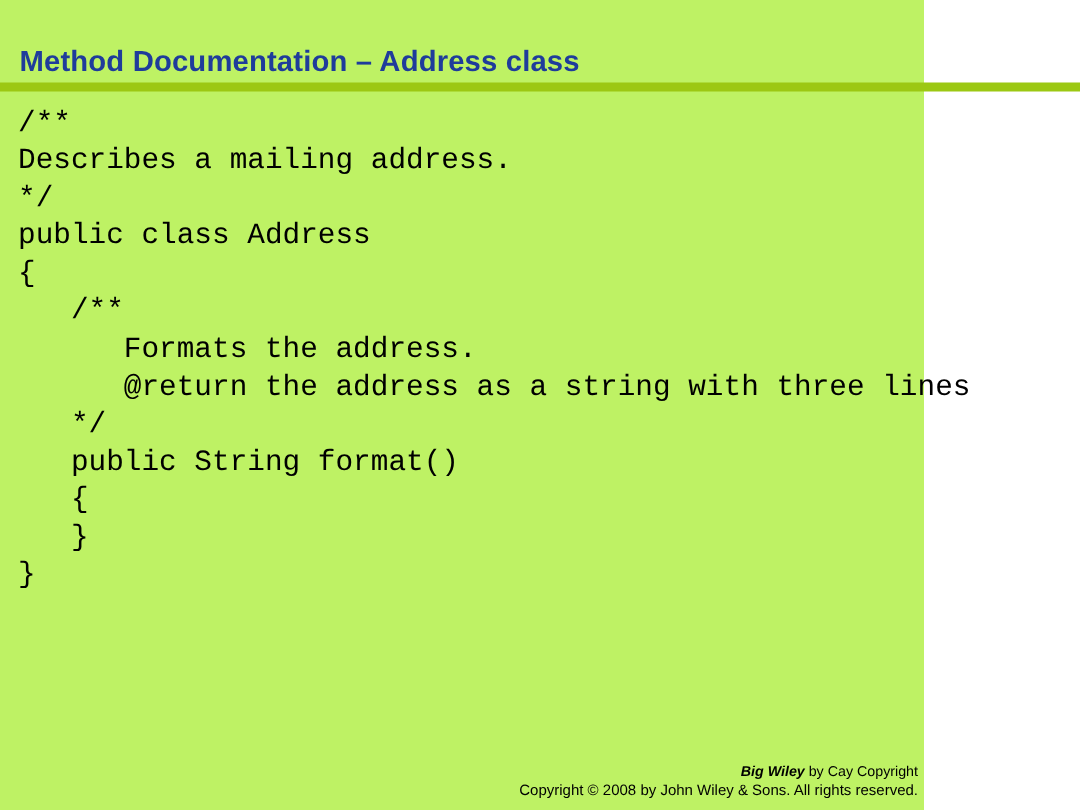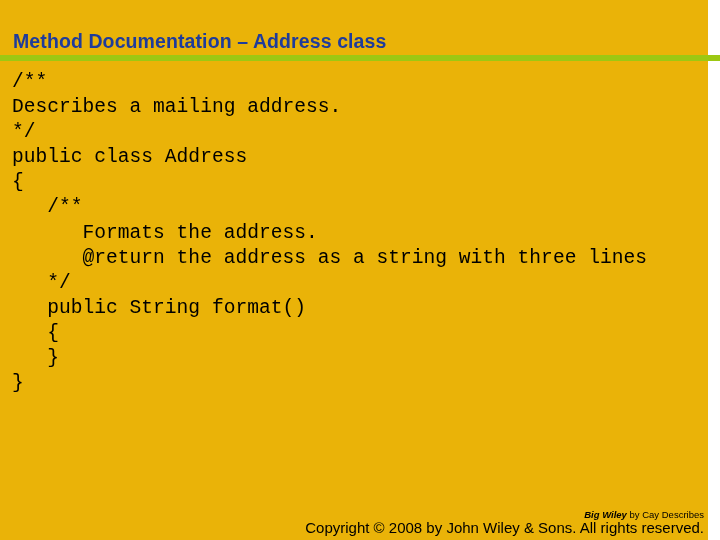--- a/index.html
+++ b/index.html
@@ -9,23 +9,23 @@
   body {
     width: 720px;
     height: 540px;
     background: #ffffff;
     font-family: "Liberation Sans", sans-serif;
     overflow: hidden;
     position: relative;
   }
   .slide {
     position: relative;
-    width: 708px;
+    width: 616px;
     height: 540px;
-    background: #eab308;
+    background: #bef264;
   }
 
   
   .title-block {
     position: absolute;
     left: 0;
     top: 0;
     width: 720px;
     height: 58px;
   }
@@ -83,35 +83,35 @@
   .footer-credit {
     font-size: 9.5px;
     line-height: 13px;
     white-space: nowrap;
   }
   .footer-credit .book-title {
     font-style: italic;
     font-weight: bold;
   }
   .footer-copyright {
-    font-size: 15px;
+    font-size: 10px;
     line-height: 13px;
     white-space: nowrap;
   }
 </style>
 </head>
 <body>
 
 <div class="slide">
 
   <div class="title-block">
     <h1 class="slide-title">Method Documentation – Address class</h1>
     <div class="title-rule"></div>
   </div>
 
   <pre class="code-block"><span class="code-line">/**</span><span class="code-line">Describes a mailing address.</span><span class="code-line">*/</span><span class="code-line">public class Address</span><span class="code-line">{</span><span class="code-line">   /**</span><span class="code-line">      Formats the address.</span><span class="code-line">      @return the address as a string with three lines</span><span class="code-line">   */</span><span class="code-line">   public String format()</span><span class="code-line">   {</span><span class="code-line">   }</span><span class="code-line">}</span></pre>
 
   <div class="footer">
-    <div class="footer-credit"><span class="book-title">Big Wiley</span><span> by Cay Describes</span></div>
+    <div class="footer-credit"><span class="book-title">Big Wiley</span><span> by Cay Copyright</span></div>
     <div class="footer-copyright">Copyright © 2008 by John Wiley &amp; Sons.  All rights reserved.</div>
   </div>
 
 </div>
 
 </body></html>

